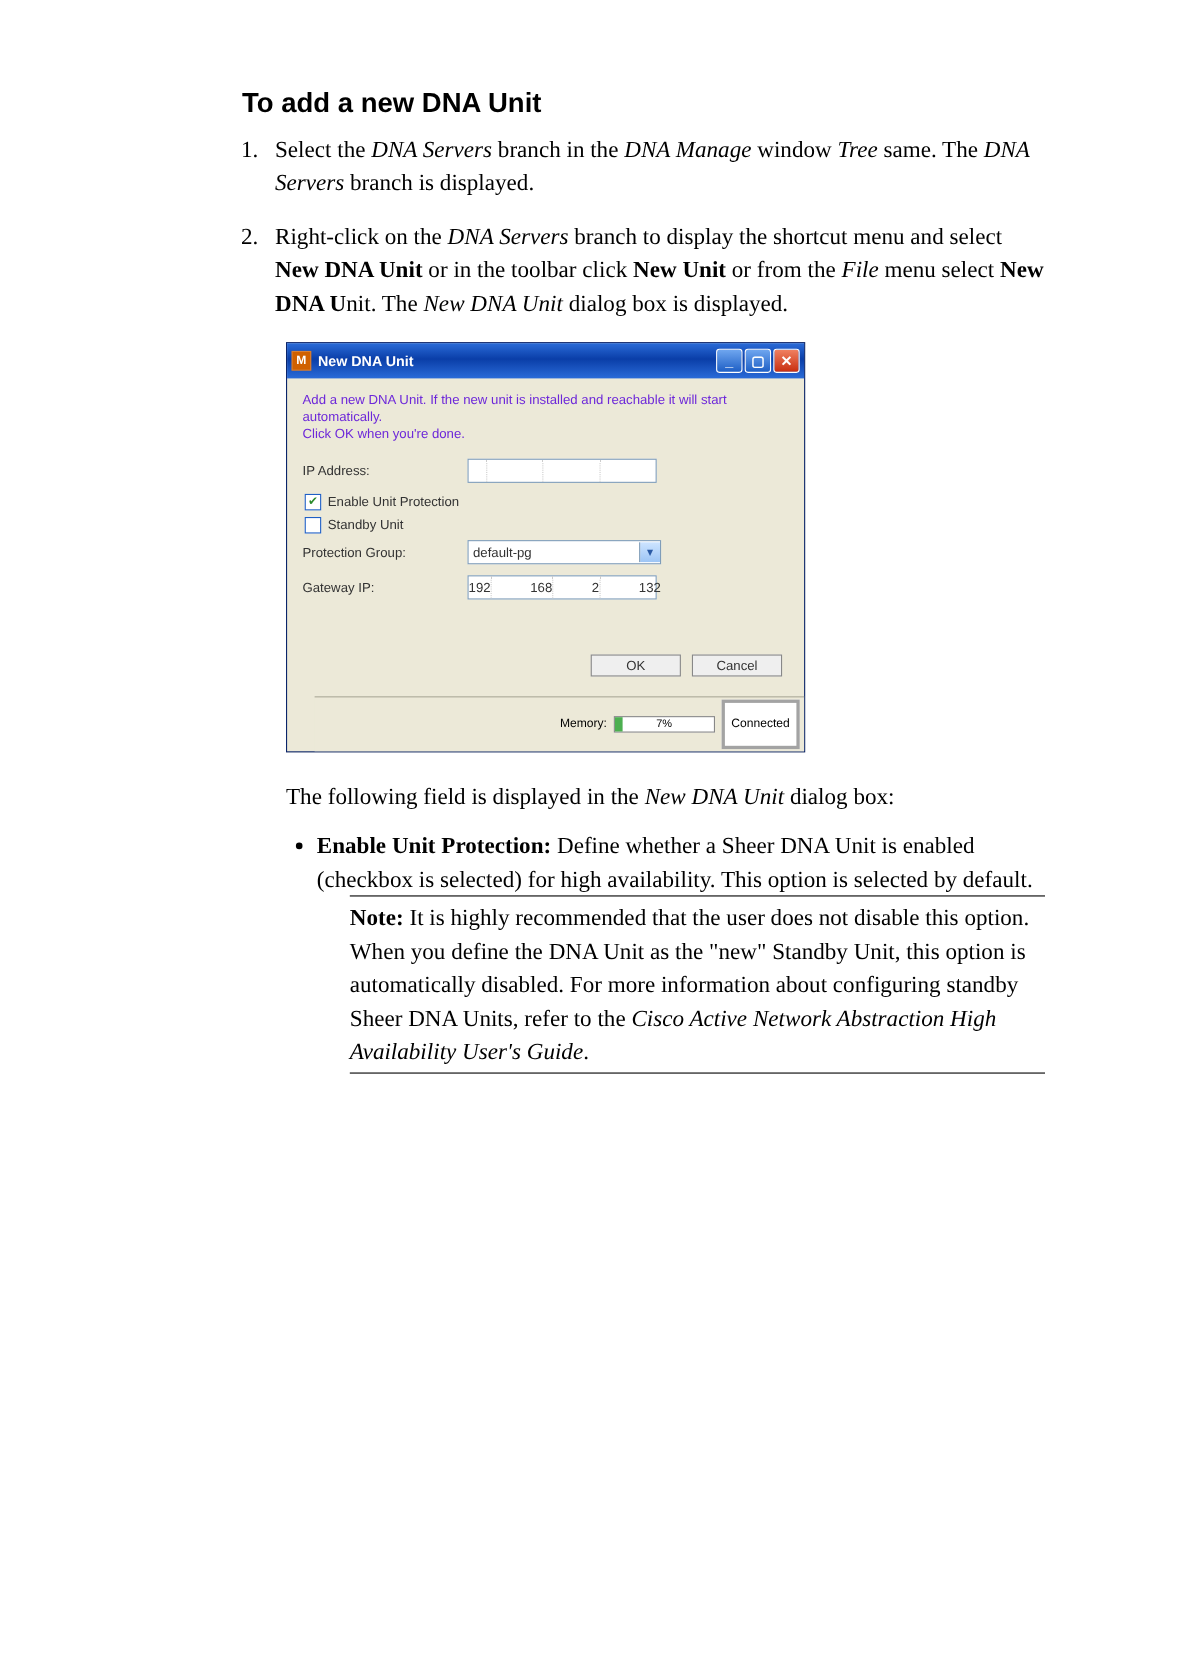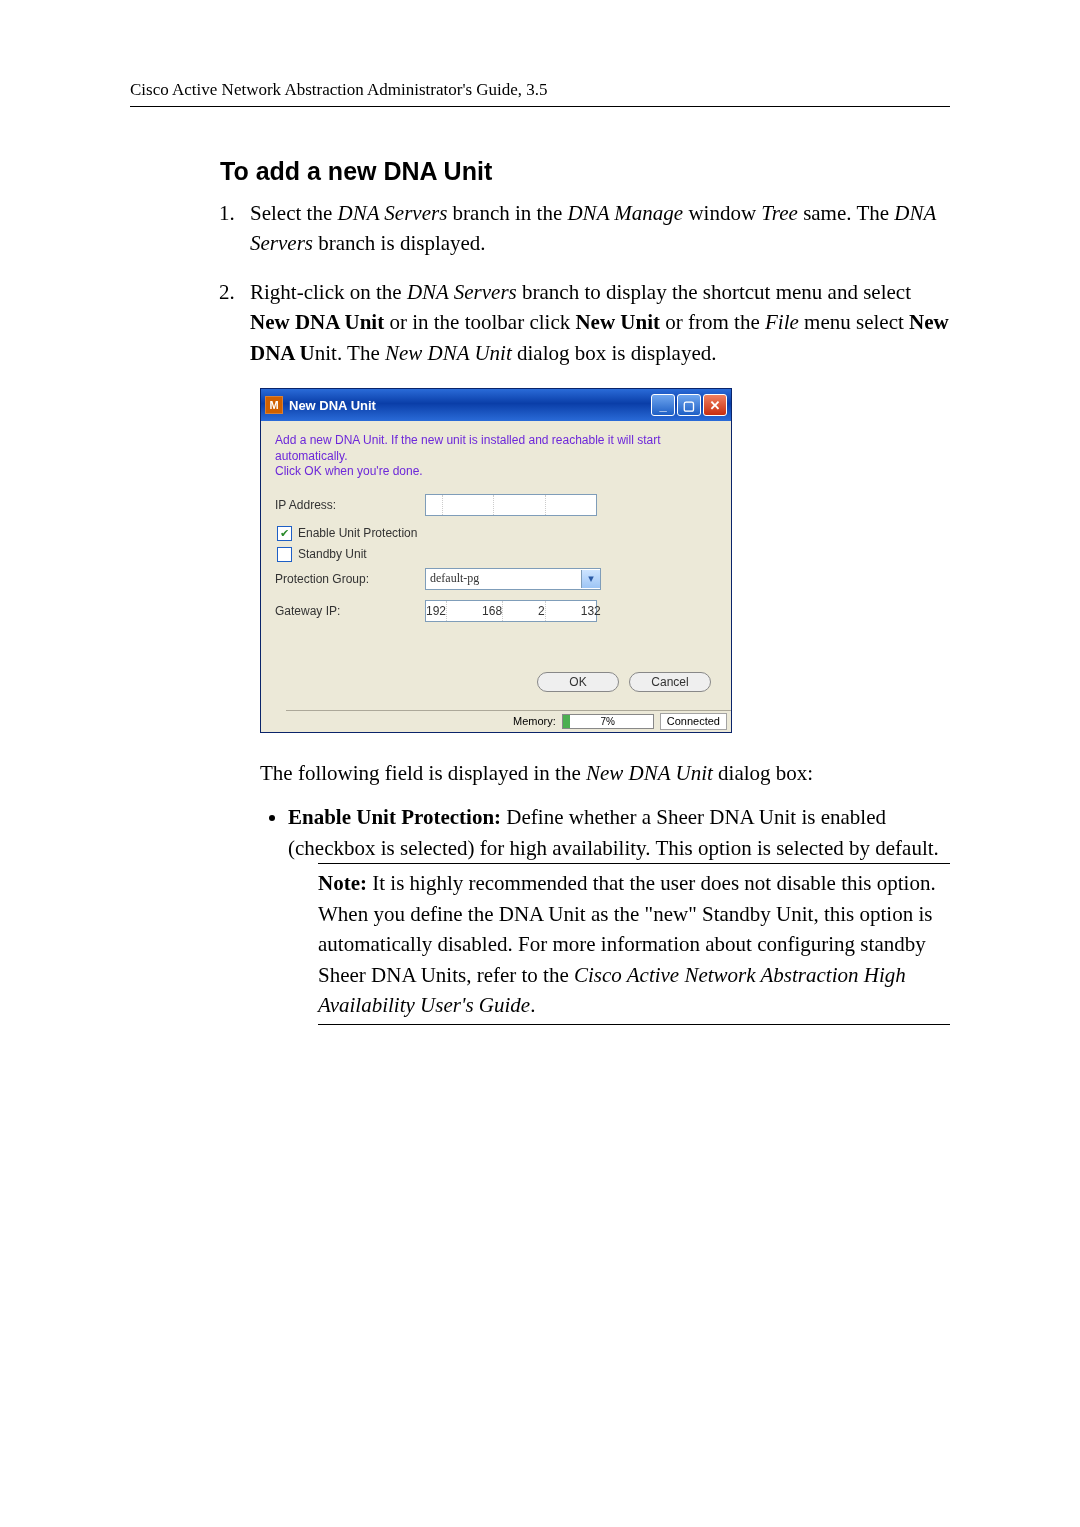--- a/index.html
+++ b/index.html
@@ -149,21 +149,20 @@
   }
   .dlg-select {
     display: flex;
     border: 1px solid #7f9db9;
     background: #fff;
     width: 170px;
     height: 20px;
     align-items: center;
     justify-content: space-between;
     padding-left: 4px;
-    font-family: Liberation Serif, serif;
   }
   .dlg-select-arrow {
     width: 18px; height: 18px;
     background: linear-gradient(180deg,#cde4ff,#9dc5f5);
     border-left: 1px solid #7f9db9;
     display: flex;
     align-items: center;
     justify-content: center;
     color: #2a5aa5;
     font-size: 11px;
@@ -174,21 +173,21 @@
     gap: 10px;
     padding: 40px 6px 10px 0;
   }
   .dlg-btn {
     border: 1px solid #888;
     background: #efefef;
     padding: 2px 0;
     width: 80px;
     text-align: center;
     font-size: 12px;
-    border-radius: 10px;
+    border-radius: 0;
   }
   .dlg-status {
     border-top: 1px solid #aca899;
     background: #ece9d8;
     display: flex;
     align-items: center;
     padding: 2px 4px;
     font-size: 11px;
     gap: 6px;
     margin-left: 25px;
@@ -206,22 +205,22 @@
     width: 8%;
   }
   .membar-txt {
     position: absolute;
     top: 0; left: 0; right: 0;
     text-align: center;
     font-size: 10px;
     line-height: 13px;
   }
   .statcell {
-    border: 1px solid #a3a3a3;
-    padding: 0 6px;
+    border: 3px solid #a3a3a3;
+    padding: 12px 6px;
     height: 15px;
     line-height: 15px;
     background: #fff;
   }
 
   .body-text {
     margin-left: 130px;
     font-size: 21px;
     line-height: 1.45;
     margin-bottom: 14px;
@@ -253,21 +252,20 @@
     font-size: 17px;
     border-top: 1.5px solid #000;
     padding-top: 6px;
     margin-top: 120px;
   }
 </style>
 </head>
 <body>
 
 <div class="page">
-  <div class="header-line">Cisco Active Network Abstraction Administrator's Guide, 3.5</div>
 
   <div class="section-heading">To add a new DNA Unit</div>
 
   <ol class="steps">
     <li>
       <span>Select the </span><span class="italic">DNA Servers</span><span> branch in the </span><span class="italic">DNA Manage</span><span> window </span><span class="italic">Tree</span><span> same. The </span><span class="italic">DNA Servers</span><span> branch is displayed.</span>
     </li>
     <li>
       <span>Right-click on the </span><span class="italic">DNA Servers</span><span> branch to display the shortcut menu and select </span><span class="bold">New DNA Unit</span><span> or in the toolbar click </span><span class="bold">New Unit</span><span> or from the </span><span class="italic">File</span><span> menu select </span><span class="bold">New DNA U</span><span>nit. The </span><span class="italic">New DNA Unit</span><span> dialog box is displayed.</span>
     </li>

